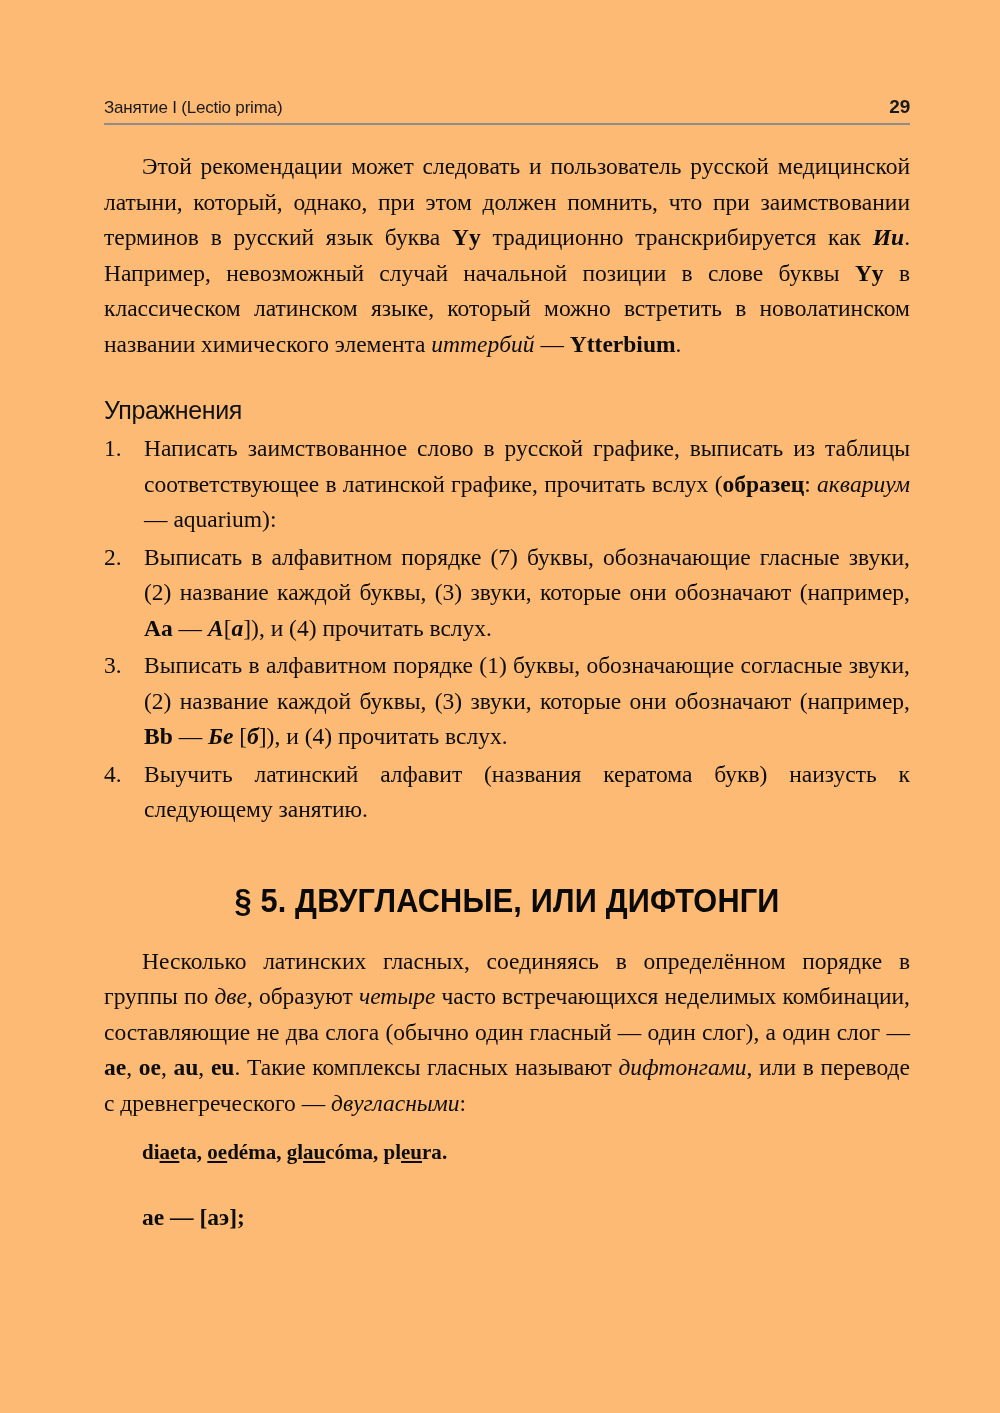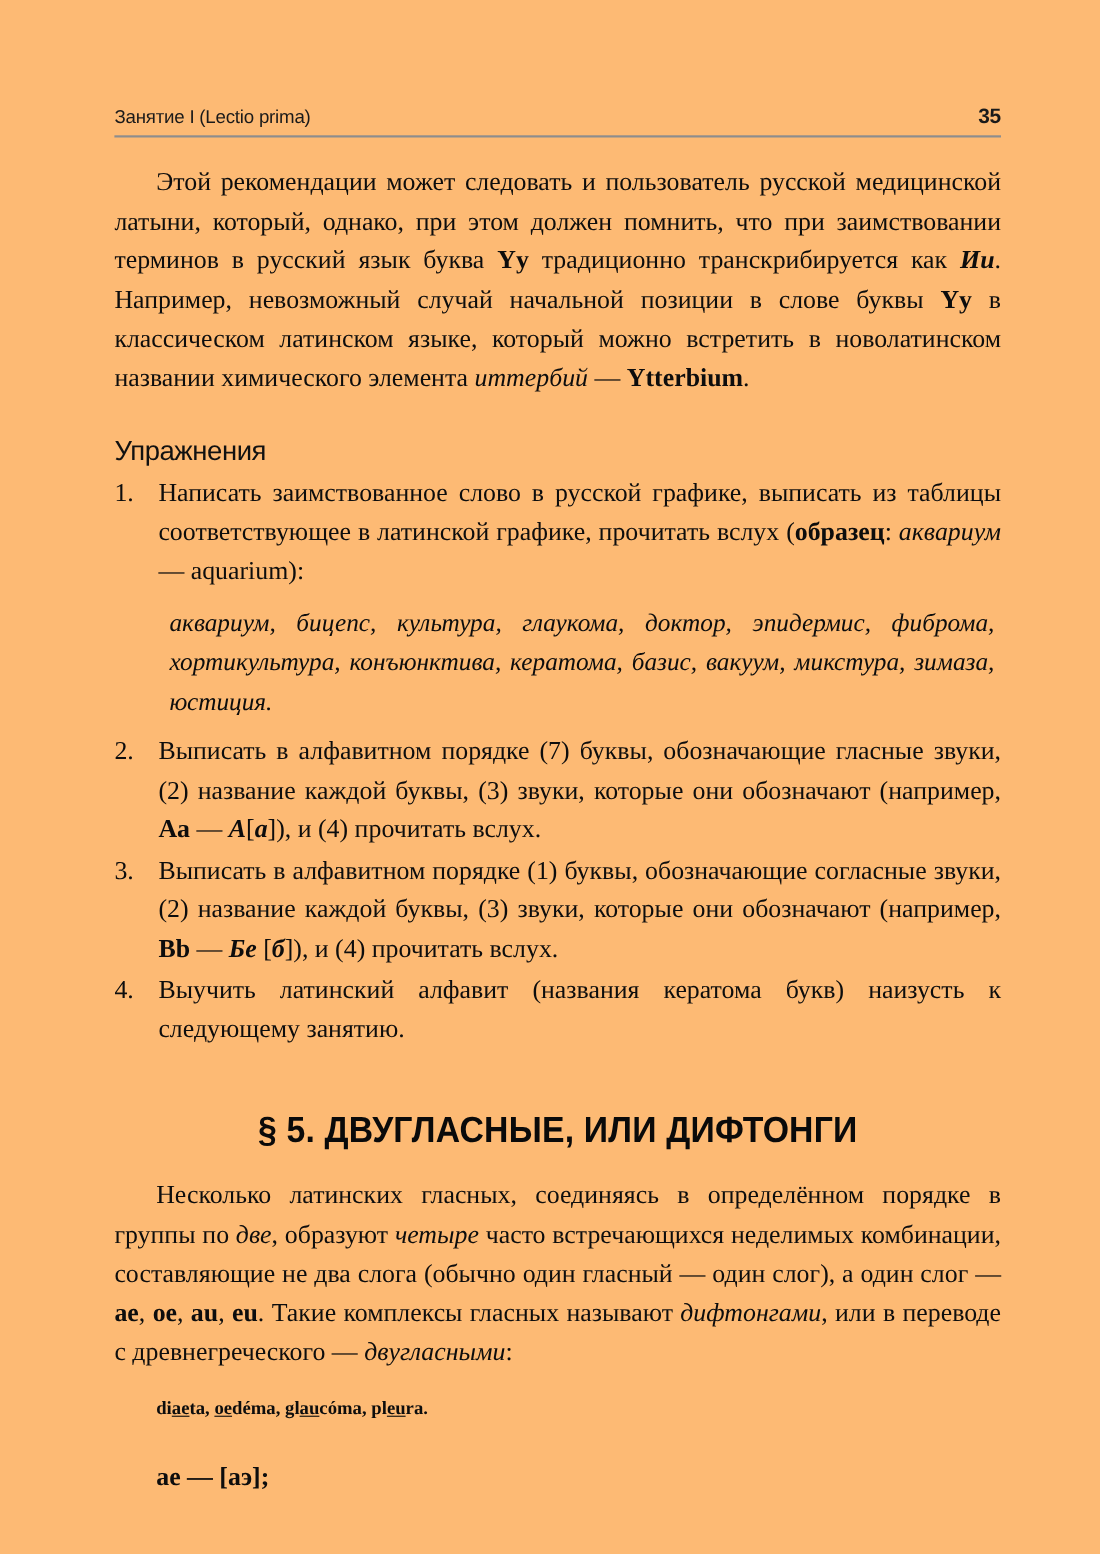--- a/index.html
+++ b/index.html
@@ -112,21 +112,21 @@
     font-size: 33px;
     letter-spacing: 0.2px;
     text-align: center;
     margin: 54px 0 24px 0;
     color: #0a0a0a;
     transform: scaleX(0.93);
   }
 
   
   .examples-line {
-    font-size: 17px;
+    font-size: 21px;
     line-height: 35.5px;
     font-weight: bold;
     margin: 14px 0 0 38px;
   }
   .examples-line u {
     text-decoration: underline;
     text-underline-offset: 2px;
   }
   .pron-list {
     margin: 14px 0 0 0;
@@ -142,33 +142,32 @@
   .spacer-16 { height: 16px; }
 </style>
 </head>
 <body>
 
 <div class="page">
   <div class="content">
 
     <div class="running-head">
       <span>Занятие I (Lectio prima)</span>
-      <span class="folio">35</span>
+      <span class="folio">29</span>
     </div>
     <div class="head-rule"></div>
 
     <p class="body-par"><span>Этой рекомендации может следовать и пользователь русской медицинской латыни, который, однако, при этом должен помнить, что при заимствовании терминов в русский язык буква </span><b>Yy</b><span> традиционно транскрибируется как </span><span class="bi">Ии</span><span>. Например, невозможный случай начальной позиции в слове буквы </span><b>Yy</b><span> в классическом латинском языке, который можно встретить в новолатинском названии химического элемента </span><i>иттербий</i><span> — </span><b>Ytterbium</b><span>.</span></p>
 
     <h2 class="sans-heading">Упражнения</h2>
 
     <ol class="exercises">
 
       <li>
         <span class="marker">1.</span><span>Написать заимствованное слово в русской графике, выписать из таблицы соответствующее в латинской графике, прочитать вслух (</span><b>образец</b><span>: </span><i>аквариум</i><span> — aquarium):</span>
-        <div class="wordlist">аквариум, бицепс, культура, глаукома, доктор, эпидермис, фиброма, хортикультура, конъюнктива, кератома, базис, вакуум, микстура, зимаза, юстиция.</div>
       </li>
 
       <li>
         <span class="marker">2.</span><span>Выписать в алфавитном порядке (7) буквы, обозначающие гласные звуки, (2) название каждой буквы, (3) звуки, которые они обозначают (например, </span><b>Aa</b><span> — </span><span class="bi">A</span><span>[</span><span class="bi">a</span><span>]), и (4) прочитать вслух.</span>
       </li>
 
       <li>
         <span class="marker">3.</span><span>Выписать в алфавитном порядке (1) буквы, обозначающие согласные звуки, (2) название каждой буквы, (3) звуки, которые они обозначают (например, </span><b>Bb</b><span> — </span><span class="bi">Бе</span><span> [</span><span class="bi">б</span><span>]), и (4) прочитать вслух.</span>
       </li>
 

